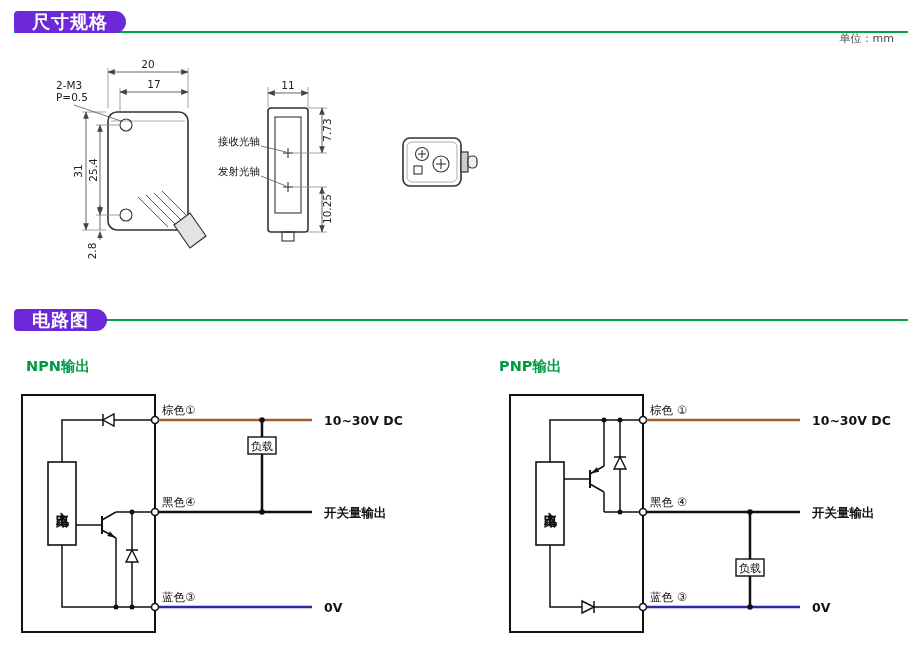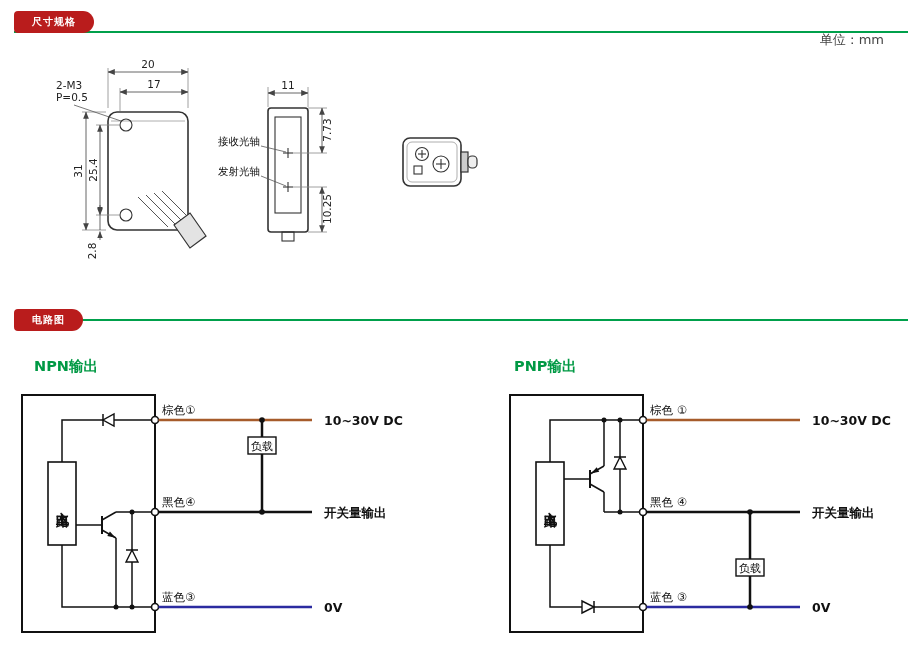--- a/index.html
+++ b/index.html
@@ -4,27 +4,27 @@
 <style>
   * { margin:0; padding:0; box-sizing:border-box; }
   html,body { background:#fff; }
   body {
     width:922px; height:653px; position:relative; overflow:hidden;
     font-family:"DejaVu Sans","Liberation Sans",sans-serif; color:#111;
   }
   .page { position:absolute; left:0; top:0; width:922px; height:653px; background:#fff; }
 
   .badge {
-    position:absolute; left:14px; height:22px; background:#b91c1c; color:#fff;
-    font-size:10px; font-weight:bold; letter-spacing:1px;
+    position:absolute; left:14px; height:22px; background:#6d28d9; color:#fff;
+    font-size:18px; font-weight:bold; letter-spacing:1px;
     display:flex; align-items:center; justify-content:center;
     padding:0 18px; border-radius:4px 11px 11px 4px; z-index:2;
   }
   .hline { position:absolute; left:14px; right:14px; height:2px; background:#00A04B; z-index:1; }
-  .unit-label { position:absolute; right:38px; top:31px; font-size:13px; color:#444; }
+  .unit-label { position:absolute; right:28px; top:31px; font-size:11px; color:#444; }
 
   .circuit-title { position:absolute; color:#009944; font-size:14.5px; font-weight:bold; }
 
   svg { position:absolute; overflow:visible; }
 
   
   .draw      { fill:#fff; stroke:#333; stroke-width:1.6; }
   .draw-thin { fill:none; stroke:#333; stroke-width:1.1; }
   .draw-soft { fill:none; stroke:#999; stroke-width:0.8; }
   .hatch     { stroke:#555; stroke-width:1; }
@@ -181,22 +181,22 @@
     <rect x="19" y="38" width="8" height="8" class="draw-thin"></rect>
     <g>
       <rect x="66" y="24" width="7" height="20" fill="#cccccc" stroke="#333" stroke-width="1.2"></rect>
       <rect x="73" y="28" width="9" height="12" rx="4" fill="#eeeeee" stroke="#333" stroke-width="1.2"></rect>
     </g>
   </svg>
 
   <div class="hline" style="top:319px"></div>
   <div class="badge" style="top:309px">电路图</div>
 
-  <div class="circuit-title" style="left:34px; top:357px">NPN输出</div>
-  <div class="circuit-title" style="left:514px; top:357px">PNP输出</div>
+  <div class="circuit-title" style="left:26px; top:357px">NPN输出</div>
+  <div class="circuit-title" style="left:499px; top:357px">PNP输出</div>
 
   <svg style="left:10px; top:385px" width="450" height="262">
     <rect x="12" y="10" width="133" height="237" class="box2"></rect>
 
     <g class="wire-int">
       <polyline points="52,77 52,35 141.5,35"></polyline>
       <line x1="66" y1="140" x2="92" y2="140"></line>
       <line x1="92" y1="135" x2="106" y2="127"></line>
       <line x1="106" y1="127" x2="141.5" y2="127"></line>
       <line x1="92" y1="145" x2="106" y2="153"></line>

